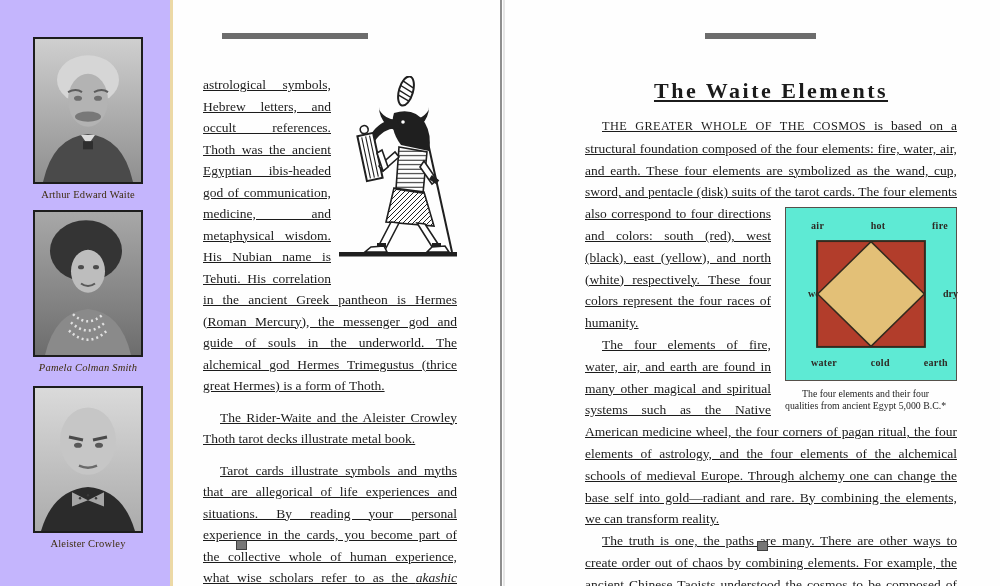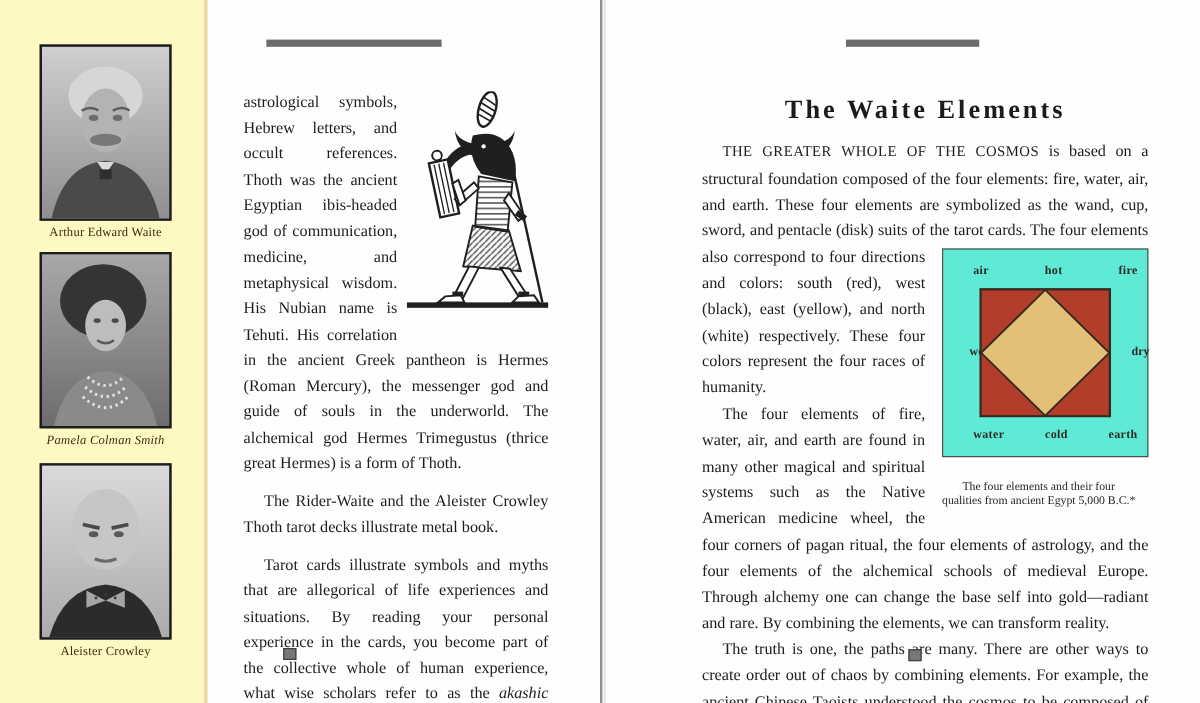--- a/index.html
+++ b/index.html
@@ -1,20 +1,20 @@
 <!DOCTYPE html>
 <html><head>
 <meta charset="utf-8">
 <style>
   html,body{margin:0;padding:0;background:#ffffff;}
   .stage{position:relative;width:1000px;height:586px;background:#fefefe;overflow:hidden;
          font-family:"Liberation Serif", serif;color:#1c1c1c;}
 
   
-  .sidebar{position:absolute;left:0;top:0;width:170px;height:586px;background:#fef9c3;
+  .sidebar{position:absolute;left:0;top:0;width:170px;height:586px;background:#c4b5fd;
            border-right:3px solid #ecd9a6;}
   .portrait{position:absolute;left:18px;width:140px;text-align:center;}
   .portrait .photo{width:106px;height:143px;margin:0 auto;border:2px solid #1d1d1d;
                    background:#9a9a9a;display:block;}
   .portrait .photo svg{display:block;width:100%;height:100%;}
   .portrait .caption{margin-top:5px;font-size:10.5px;color:#3d2c0f;letter-spacing:.2px;}
 
   
   .gutter{position:absolute;left:500px;top:0;width:2px;height:586px;background:#8f8f8f;}
   .gutter-soft{position:absolute;left:503px;top:0;width:2px;height:586px;background:#e6e6e6;}
@@ -25,42 +25,42 @@
   .hbar.right{left:705px;top:33px;width:111px;}
   .endsq{position:absolute;width:9px;height:8px;background:#777;border:1px solid #3f3f3f;}
   .endsq.left{left:236px;top:540px;}
   .endsq.right{left:757px;top:541px;}
 
   
   .leftcol{position:absolute;left:203px;top:74px;width:254px;
            font-size:13.5px;line-height:21.5px;text-align:justify;}
   .rightcol{position:absolute;left:585px;top:78px;width:372px;
             font-size:13.5px;line-height:21.8px;text-align:justify;}
-  p{margin:0;}
+  p{margin:0;text-decoration:underline;}
   .indent{text-indent:17px;}
   .sp{margin-top:10px;}
   .rightcol .heading{font-size:22px;font-weight:600;letter-spacing:2.5px;text-align:center;
                      text-indent:0;color:#1b1b1b;margin:0 0 11px 0;line-height:26px;}
   .lead-caps{font-size:12.3px;letter-spacing:.4px;}
 
   
   .thoth{float:right;width:118px;height:188px;margin:2px 0 4px 8px;}
   .thoth svg{display:block;width:100%;height:100%;}
 
   
   .fig{float:right;width:172px;margin:4px 0 6px 14px;}
   .panel{border:1px solid #55504a;background:#5eead4;padding:7px 5px 6px 5px;box-sizing:border-box;}
   .diag-row{display:flex;justify-content:space-between;font-size:10px;font-weight:bold;
             color:#2e2a24;padding:0 3px;letter-spacing:.3px;}
   .diag-row.top{margin-bottom:3px;}
   .diag-row.bot{margin-top:4px;}
   .diag-mid{display:flex;align-items:center;}
   .diag-mid .side{width:25px;font-size:10px;font-weight:bold;color:#2e2a24;text-align:center;}
   .diag-mid svg{display:block;width:110px;height:108px;flex:0 0 110px;}
-  .fig .figcaption{margin-top:19px;font-size:9.8px;line-height:12px;text-align:left;color:#1e1e1e;}
+  .fig .figcaption{margin-top:7px;font-size:9.8px;line-height:12px;text-align:left;color:#1e1e1e;}
 </style>
 </head>
 <body>
 
 <div class="stage">
 
   <div class="sidebar">
 
     <div class="portrait" style="top:37px;">
       <span class="photo">

